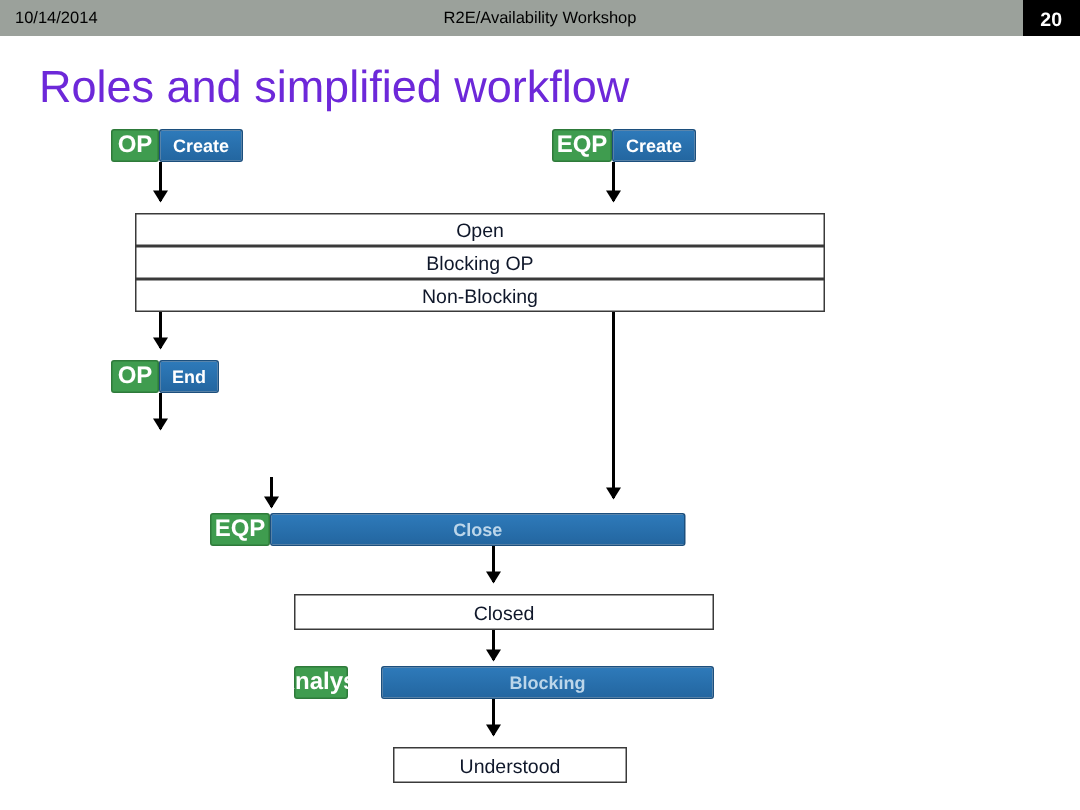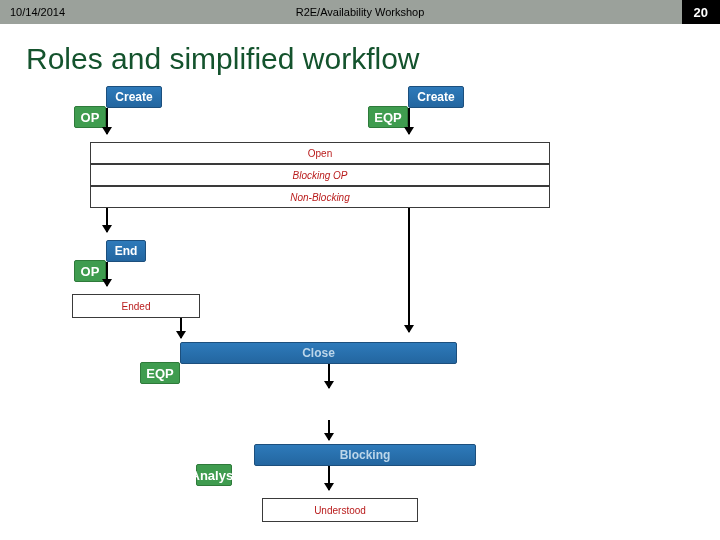--- a/index.html
+++ b/index.html
@@ -20,64 +20,63 @@
   .header .slide {
     position: absolute; right: 0; top: 0; height: 24px;
     background: #000; color: #fff; font-weight: bold;
     display: flex; align-items: center; padding: 0 12px;
     font-size: 13px;
   }
 
   .title {
     font-size: 30px;
     font-weight: 400;
-    color: #14532d;
+    color: #6d28d9;
     padding: 18px 26px 6px 26px;
   }
 
   .stage {
     position: relative;
     width: 720px;
     height: 460px;
   }
 
   
   .role {
     position: absolute;
     background: #3f9c4f;
     border: 1px solid #2e7a3a;
     color: #fff;
-    font-size: 13px;
+    font-size: 16px;
     font-weight: bold;
     display: flex; align-items: center; justify-content: center;
     border-radius: 2px;
-    margin-top: 20px;
   }
   
   .act {
     position: absolute;
     background: linear-gradient(#2e7aba, #2366a0);
     border: 1px solid #1c4f7d;
     color: #fff;
     font-size: 12px;
     font-weight: bold;
     display: flex; align-items: center; justify-content: center;
     border-radius: 2px;
   }
   .act.dim { color: #bcd6ea; }
   
   .state {
     position: absolute;
     background: #fff;
     border: 1px solid #3a3a3a;
-    color: #b91c1c;
-    font-size: 10px;
+    color: #0f172a;
+    font-size: 13px;
     display: flex; align-items: center; justify-content: center;
   }
-  .state.italic { font-style: italic; }
+  .state.italic { }
 
   .arrow-v {
     position: absolute;
     width: 2px;
     background: #000;
   }
   .arrow-v::after {
     content: "";
     position: absolute;
     bottom: -1px; left: -4px;
@@ -114,31 +113,31 @@
 
   <div class="state italic" style="left:90px; top:104px; width:460px; height:22px;">Non-Blocking</div>
 
   <div class="arrow-v" style="left:106px; top:126px; height:24px;"></div>
 
   <div class="role" style="left:74px; top:158px; width:32px; height:22px;">OP</div>
   <div class="act" style="left:106px; top:158px; width:40px; height:22px;">End</div>
 
   <div class="arrow-v" style="left:106px; top:180px; height:24px;"></div>
 
-  <div class="state" style="left:72px; top:212px; width:128px; height:24px;">Ended</div>
 
   <div class="arrow-v" style="left:180px; top:236px; height:20px;"></div>
 
   <div class="arrow-v" style="left:408px; top:126px; height:124px;"></div>
 
   <div class="role" style="left:140px; top:260px; width:40px; height:22px;">EQP</div>
   <div class="act dim" style="left:180px; top:260px; width:277px; height:22px;">Close</div>
 
   <div class="arrow-v" style="left:328px; top:282px; height:24px;"></div>
 
+  <div class="state" style="left:196px; top:314px; width:280px; height:24px;">Closed</div>
 
   <div class="arrow-v" style="left:328px; top:338px; height:20px;"></div>
 
   <div class="role" style="left:196px; top:362px; width:36px; height:22px;">Analyst</div>
   <div class="act dim" style="left:254px; top:362px; width:222px; height:22px;">Blocking</div>
 
   <div class="arrow-v" style="left:328px; top:384px; height:24px;"></div>
 
   <div class="state" style="left:262px; top:416px; width:156px; height:24px;">Understood</div>
 

